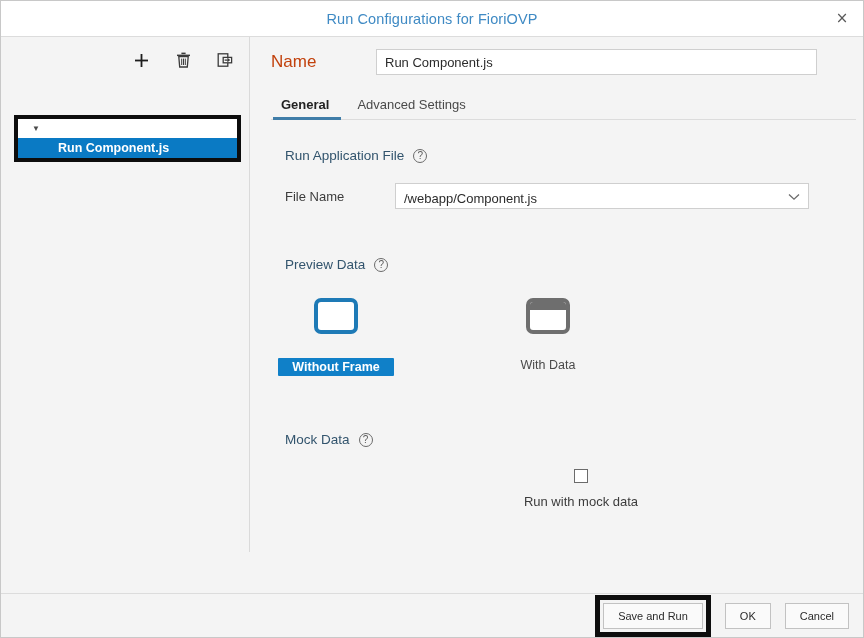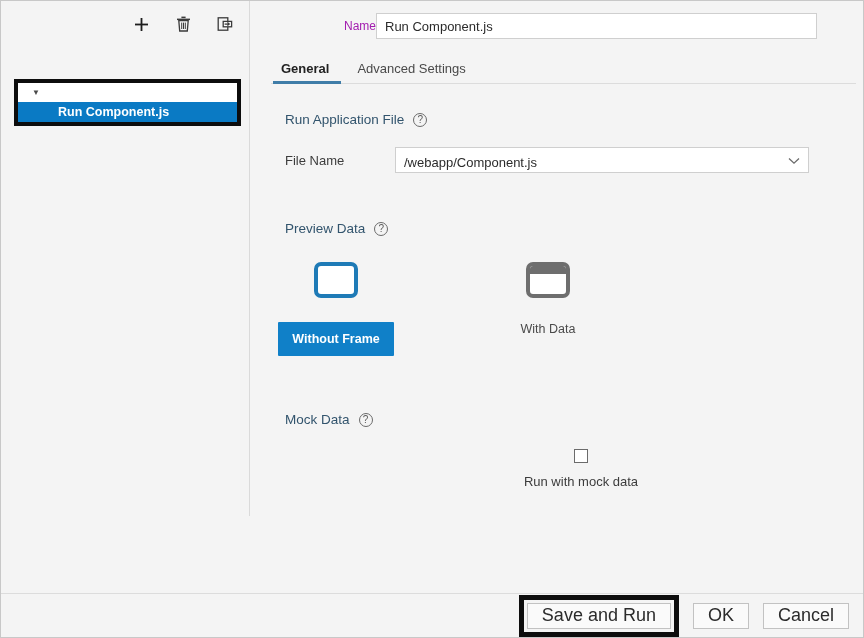--- a/index.html
+++ b/index.html
@@ -166,23 +166,22 @@
   }
 
   .name-row {
     display: flex;
     align-items: center;
     margin-top: 12px;
   }
   .name-label {
     width: 105px;
     flex: 0 0 105px;
-    font-size: 12px;
-    color: #a21caf;
-    text-align: right;
+    font-size: 17px;
+    color: #c2410c;
   }
   .text-input {
     height: 26px;
     width: 441px;
     box-sizing: border-box;
     border: 1px solid #cfcfcf;
     background: #ffffff;
     font-size: 13px;
     color: #2b2b2b;
     padding: 0 8px;
@@ -317,21 +316,21 @@
   }
   .mode-label {
     font-size: 12.5px;
     color: #4a4a4a;
     white-space: nowrap;
   }
   .mode-label.selected {
     background: #1080c8;
     color: #ffffff;
     font-weight: bold;
-    padding: 10px 14px;
+    padding: 2px 14px;
     border-radius: 1px;
   }
 
   
   .check-row {
     display: flex;
     align-items: center;
     margin-top: 22px;
     margin-left: 28px;
     gap: 11px;
@@ -362,21 +361,21 @@
     padding-right: 14px;
     gap: 14px;
     position: relative;
   }
   .btn {
     height: 26px;
     min-width: 44px;
     box-sizing: border-box;
     border: 1px solid #c2c2c2;
     background: #fafafa;
-    font-size: 18px;
+    font-size: 11px;
     color: #2b2b2b;
     padding: 0 14px;
     cursor: pointer;
     font-family: "Liberation Sans", sans-serif;
     display: flex;
     align-items: center;
     justify-content: center;
   }
   .btn-annot-wrap {
     border: 5px solid #0d0d0d;
@@ -385,20 +384,24 @@
     align-items: center;
     background: #f4f4f4;
     box-sizing: border-box;
   }
 </style>
 </head>
 <body>
 
 <div id="dialog">
 
+  <div class="titlebar">
+    <div class="title">Run Configurations for FioriOVP</div>
+    <div class="close-btn">×</div>
+  </div>
 
   <div class="dlg-body">
 
     <div class="left-panel">
 
       <div class="left-toolbar">
         <div class="tool-icon">
           <svg width="15" height="15" viewBox="0 0 15 15" aria-hidden="true">
             <rect x="6.6" y="1" width="1.8" height="13" fill="#1d1d1d"></rect>
             <rect x="1" y="6.6" width="13" height="1.8" fill="#1d1d1d"></rect>

